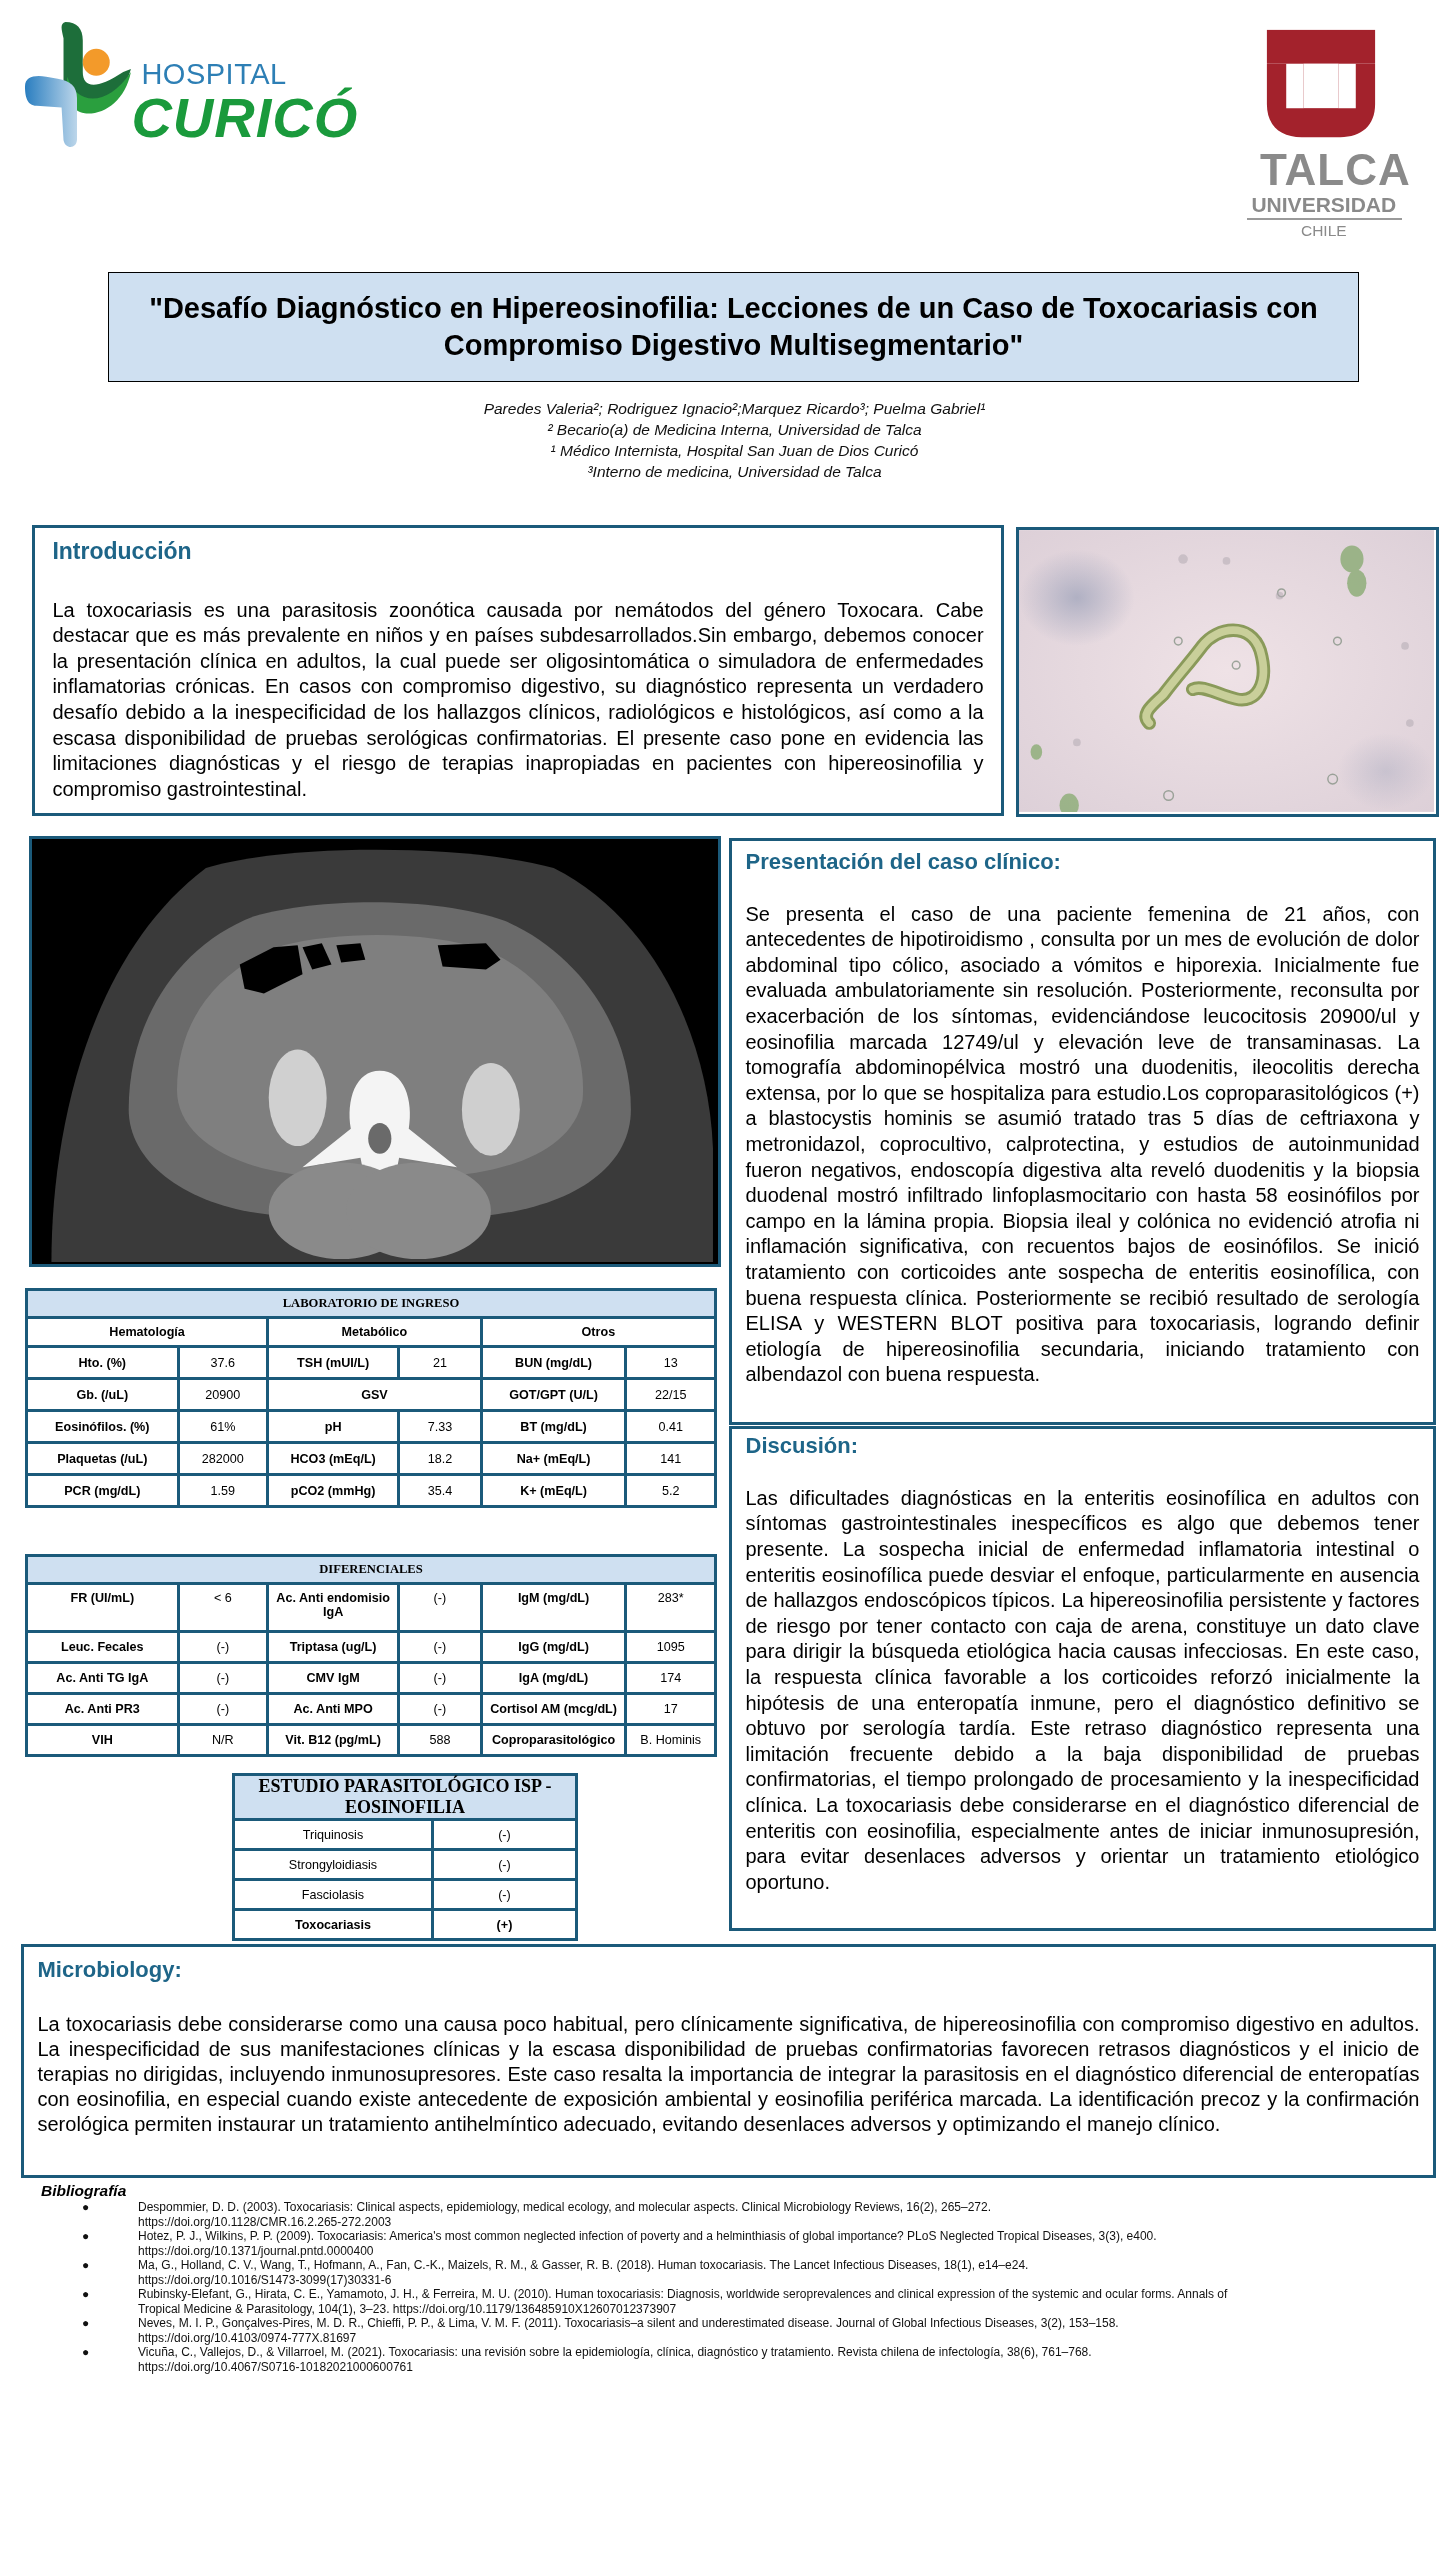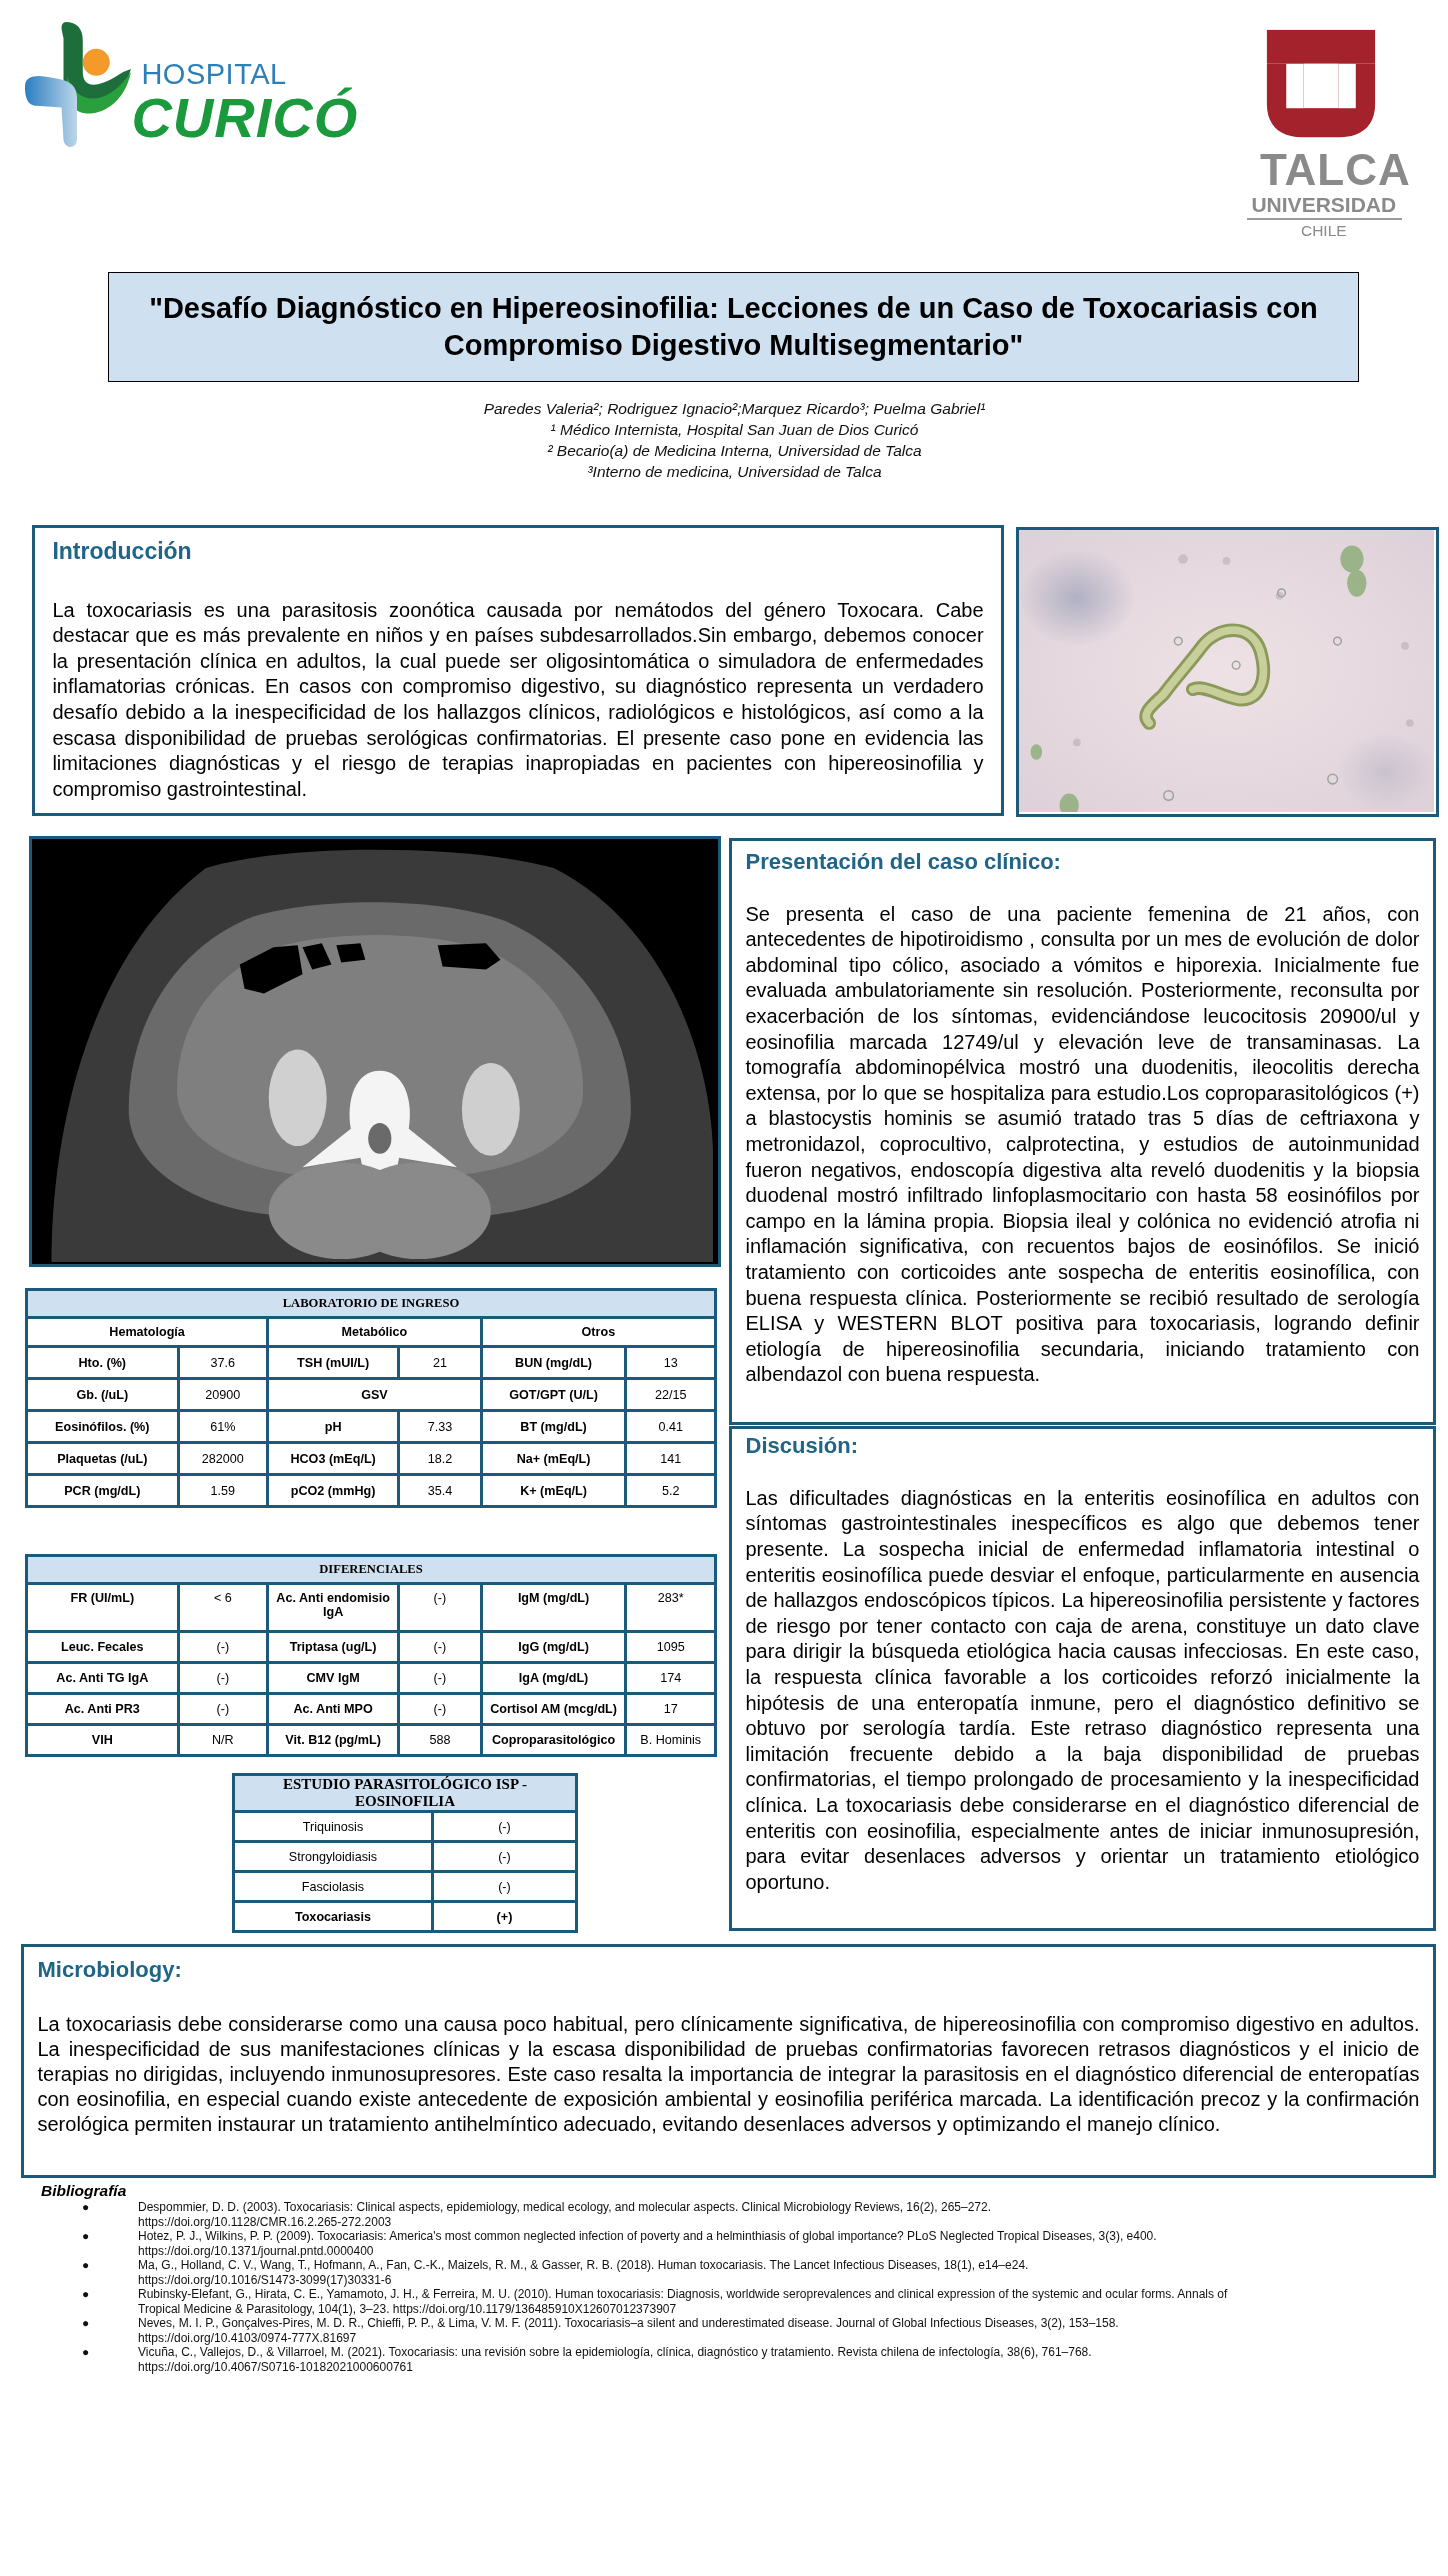--- a/index.html
+++ b/index.html
@@ -54,21 +54,21 @@
   #tbl-lab { left: 25px; top: 1288px; width: 692px; }
   #tbl-lab td { height: 32px; }
   #tbl-lab tr.sub td { height: 29px; font-weight: bold; margin-top: 21px; }
 
   #tbl-dif { left: 25px; top: 1554px; width: 692px; }
   #tbl-dif td { height: 31px; }
   #tbl-dif tr.tall td { height: 48px; vertical-align: top; padding-top: 5.8px; }
 
   #tbl-par { left: 232px; top: 1773px; width: 346px; }
   #tbl-par td { height: 30px; font-size: 12.6px; }
-  #tbl-par th.hdr { height: 15px; font-size: 15px; }
+  #tbl-par th.hdr { height: 15px; font-size: 18px; }
 
   
   #biblio { left: 41px; top: 2182px; width: 1391px; }
   #biblio h3 { font-style: italic; font-weight: bold; font-size: 15.5px; }
   #biblio ul { list-style: none; margin-top: 0px; }
   #biblio li { position: relative; padding-left: 97px; font-size: 12px; line-height: 14.5px; color: #111; }
   #biblio li .bullet { position: absolute; left: 41px; top: 0; }
 </style>
 </head>
 <body>
@@ -101,22 +101,22 @@
   <div class="abs" style="left:15.5px;top:199px;width:155px;height:1.9px;background:#9a9a9a;"></div>
   <div class="abs" style="left:5.8px;top:203px;width:174px;text-align:center;font-size:15.5px;color:#8a8a8a;">CHILE</div>
 </div>
 
 <div id="title-box" class="abs">
   <span>"Desafío Diagnóstico en Hipereosinofilia: Lecciones de un Caso de Toxocariasis con Compromiso Digestivo Multisegmentario"</span>
 </div>
 
 <div id="authors" class="abs">
   <div>Paredes Valeria²;  Rodriguez  Ignacio²;Marquez Ricardo³; Puelma Gabriel¹</div>
+  <div>² Becario(a) de Medicina Interna, Universidad de Talca</div>
   <div>¹ Médico Internista, Hospital San Juan de Dios Curicó</div>
-  <div>² Becario(a) de Medicina Interna, Universidad de Talca</div>
   <div>³Interno de medicina, Universidad de Talca</div>
 </div>
 
 <div id="intro" class="abs box">
   <div class="sec-title">Introducción</div>
   <div class="body-text">La toxocariasis es una parasitosis zoonótica causada por nemátodos del género Toxocara. Cabe destacar que es más prevalente en niños y en países subdesarrollados.Sin embargo, debemos conocer la  presentación clínica en adultos, la cual puede ser oligosintomática o simuladora de enfermedades inflamatorias crónicas. En casos con compromiso digestivo, su diagnóstico representa un verdadero desafío debido a la inespecificidad de los hallazgos clínicos, radiológicos e histológicos, así como a la escasa disponibilidad de pruebas serológicas confirmatorias. El presente caso pone en evidencia las limitaciones diagnósticas y el riesgo de terapias inapropiadas en pacientes con hipereosinofilia y compromiso gastrointestinal.</div>
 </div>
 
 <div id="micro-img" class="abs">
   <svg width="415" height="282" viewBox="0 0 430 292">

